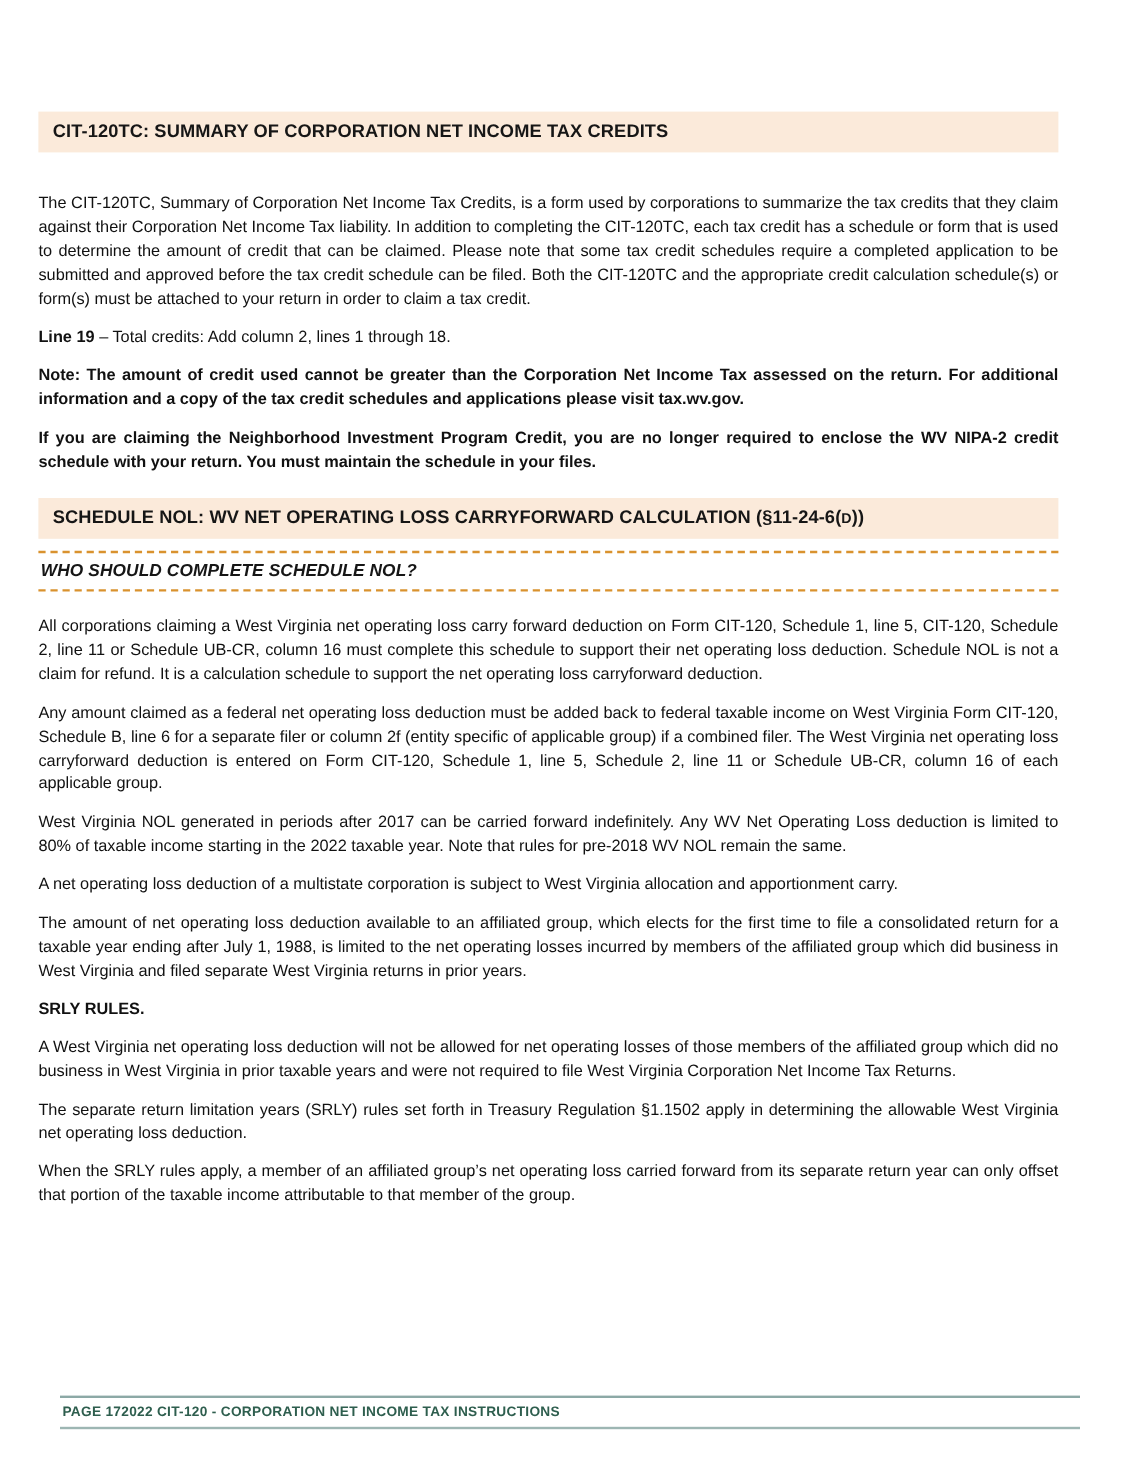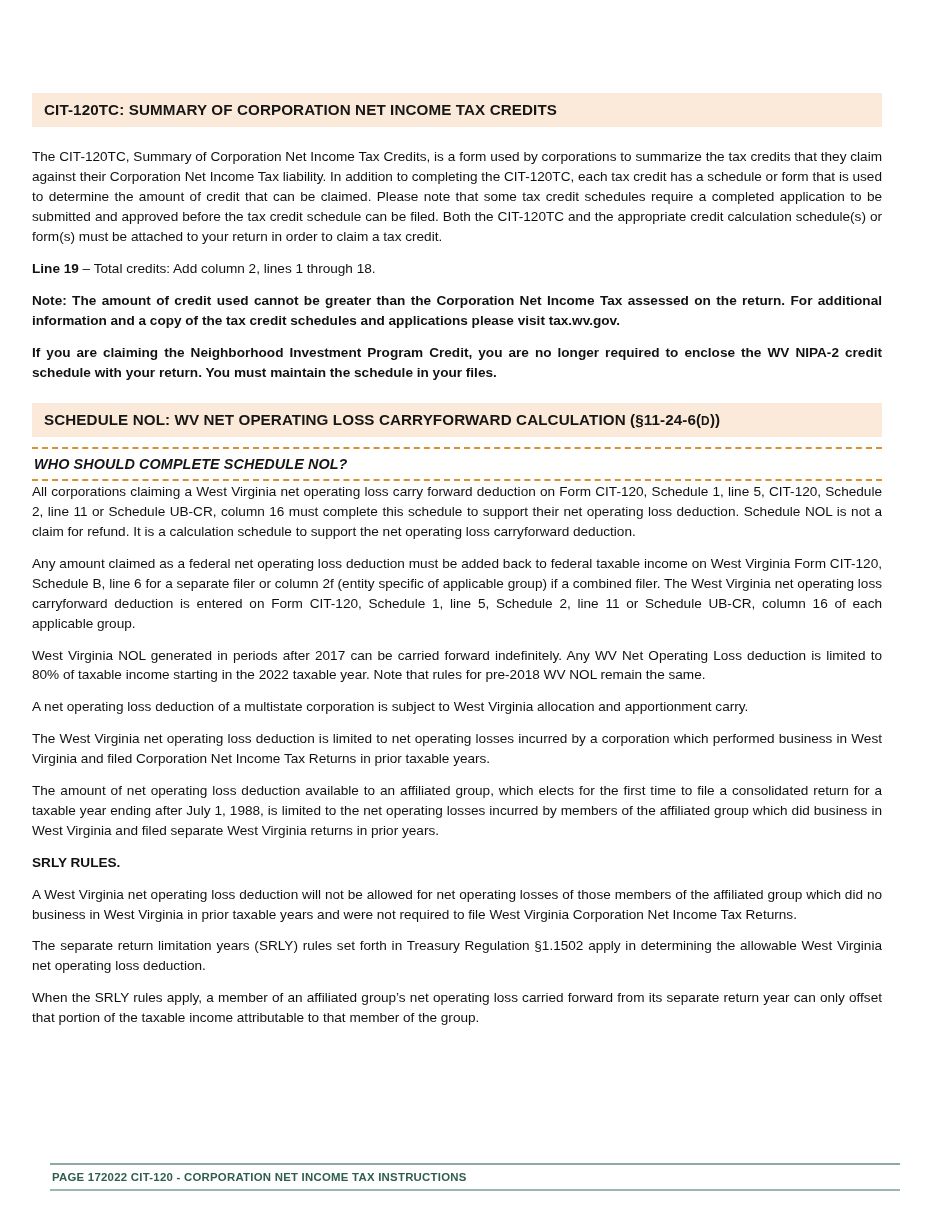--- a/index.html
+++ b/index.html
@@ -53,21 +53,21 @@
     margin: 0 0 5px 0;
     color: #111111;
   }
   p.gap {
     margin-top: 12px;
   }
   p.bold, .bold {
     font-weight: bold;
   }
   .para-block {
-    margin-top: 20px;
+    margin-top: 32px;
   }
   
   .dashed-rule {
     border-top: 2.2px dashed #D9922E;
     height: 0;
     margin: 0;
   }
   .sub-heading {
     font-size: 14.4px;
     font-weight: bold;
@@ -133,30 +133,29 @@
     <div class="section-band" style="margin-top:20px;">
       <div class="band-title"><span>SCHEDULE NOL: WV NET OPERATING LOSS CARRYFORWARD CALCULATION (§11-24-6(</span><span class="smallcap">D</span><span>))</span></div>
     </div>
 
     <div class="subheading-wrap">
       <div class="dashed-rule"></div>
       <div class="sub-heading">WHO SHOULD COMPLETE SCHEDULE NOL?</div>
       <div class="dashed-rule"></div>
     </div>
 
-    <div style="margin-top:1px;">
+    <div style="margin-top:19px;">
       <p class="body">All corporations claiming a West Virginia net operating loss carry forward deduction on Form CIT-120, Schedule 1, line 5, CIT-120, Schedule 2, line 11 or Schedule UB-CR, column 16 must complete this schedule to support their net operating loss deduction. Schedule NOL is not a claim for refund. It is a calculation schedule to support the net operating loss carryforward deduction.</p>
 
       <p class="body gap">Any amount claimed as a federal net operating loss deduction must be added back to federal taxable income on West Virginia Form CIT-120, Schedule B, line 6 for a separate filer or column 2f (entity specific of applicable group) if a combined filer. The West Virginia net operating loss carryforward deduction is entered on Form CIT-120, Schedule 1, line 5, Schedule 2, line 11 or Schedule UB-CR, column 16 of each applicable group.</p>
 
       <p class="body gap">West Virginia NOL generated in periods after 2017 can be carried forward indefinitely. Any WV Net Operating Loss deduction is limited to 80% of taxable income starting in the 2022 taxable year. Note that rules for pre-2018 WV NOL remain the same.</p>
 
       <p class="body gap">A net operating loss deduction of a multistate corporation is subject to West Virginia allocation and apportionment carry.</p>
 
-      <p class="body gap">The West Virginia net operating loss deduction is limited to net operating losses incurred by a corporation which performed business in West Virginia and filed Corporation Net Income Tax Returns in prior taxable years.</p>
 
       <p class="body gap">The amount of net operating loss deduction available to an affiliated group, which elects for the first time to file a consolidated return for a taxable year ending after July 1, 1988, is limited to the net operating losses incurred by members of the affiliated group which did business in West Virginia and filed separate West Virginia returns in prior years.</p>
 
       <p class="body bold gap">SRLY RULES.</p>
 
       <p class="body gap">A West Virginia net operating loss deduction will not be allowed for net operating losses of those members of the affiliated group which did no business in West Virginia in prior taxable years and were not required to file West Virginia Corporation Net Income Tax Returns.</p>
 
       <p class="body gap">The separate return limitation years (SRLY) rules set forth in Treasury Regulation §1.1502 apply in determining the allowable West Virginia net operating loss deduction.</p>
 
       <p class="body gap">When the SRLY rules apply, a member of an affiliated group’s net operating loss carried forward from its separate return year can only offset that portion of the taxable income attributable to that member of the group.</p>

